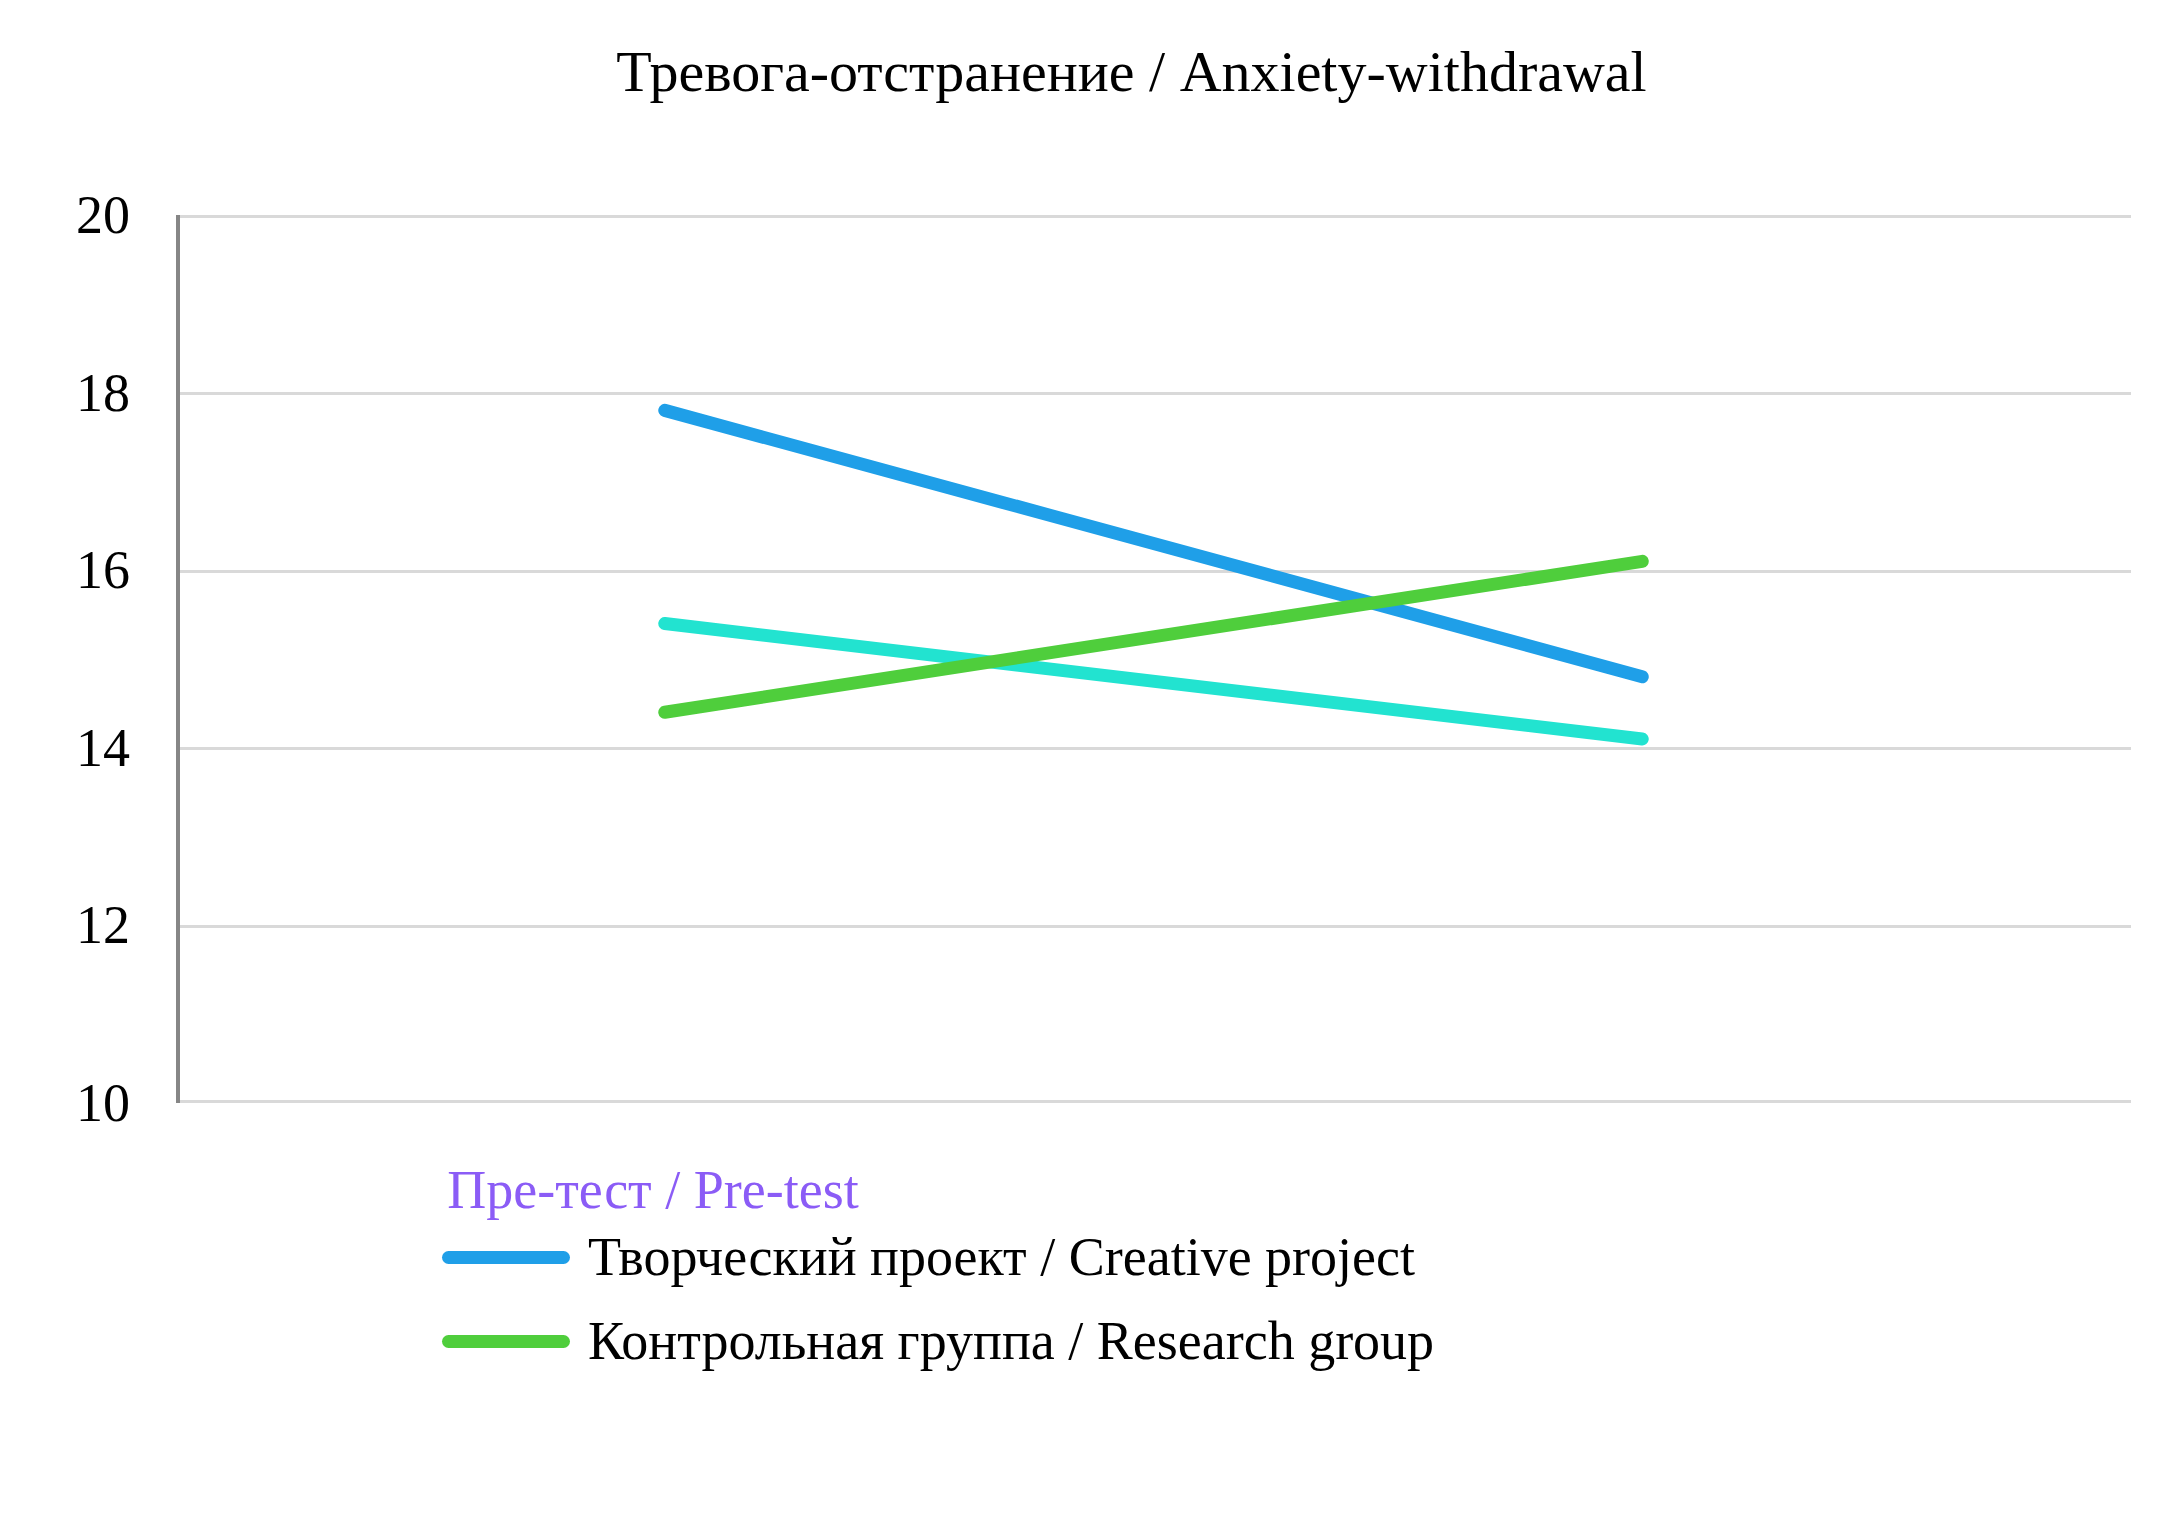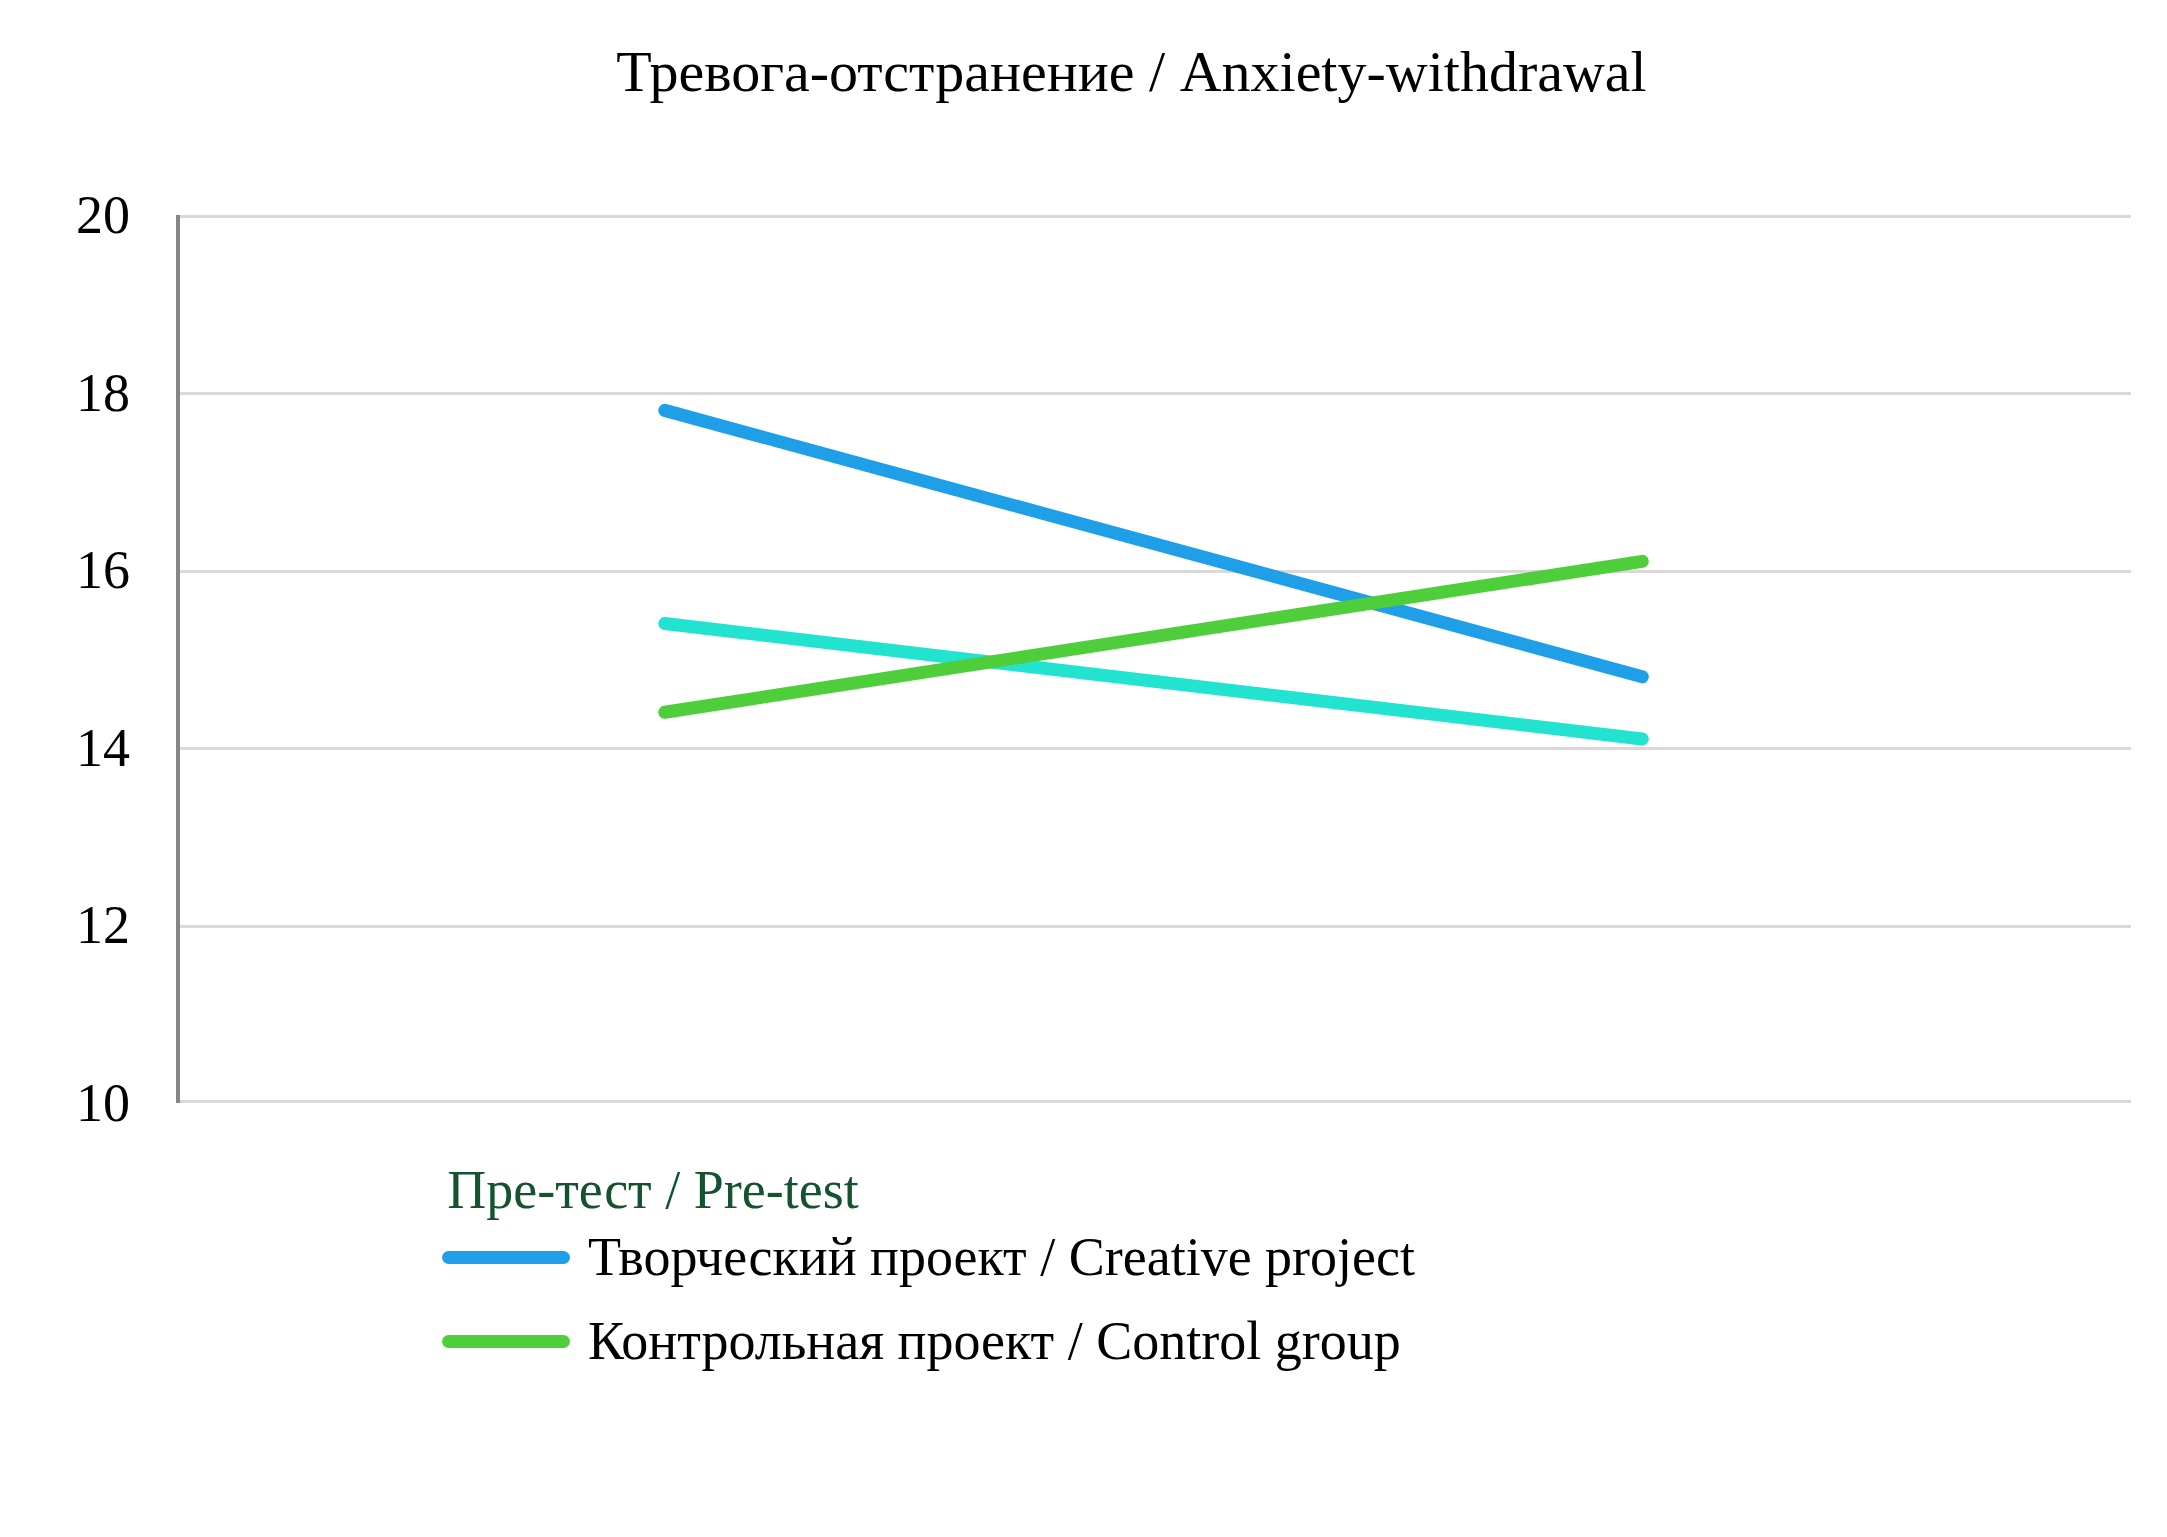--- a/index.html
+++ b/index.html
@@ -66,21 +66,21 @@
     line-height: 54px;
     color: #000000;
   }
   
   .x-tick-label {
     position: absolute;
     top: 1159px;
     font-size: 54px;
     line-height: 62px;
     text-align: center;
-    color: #14532d;
+    color: #8b5cf6;
     white-space: nowrap;
   }
   #x-label-0 { left: 205px; width: 800px; }
   #x-label-1 { left: 1180px; width: 800px; }
 
   
   #legend {
     position: absolute;
     left: 394px;
     top: 1215px;
@@ -147,17 +147,17 @@
     </svg>
   </div>
 
   <div id="legend">
     <div class="legend-item">
       <span class="legend-swatch" style="background:#1F9FE8;"></span>
       <span class="legend-label">Творческий проект / Creative project</span>
     </div>
     <div class="legend-item">
       <span class="legend-swatch" style="background:#4FCE3C;"></span>
-      <span class="legend-label">Контрольная проект / Control group</span>
+      <span class="legend-label">Контрольная группа / Research group</span>
     </div>
   </div>
 
 </div>
 
 </body></html>

